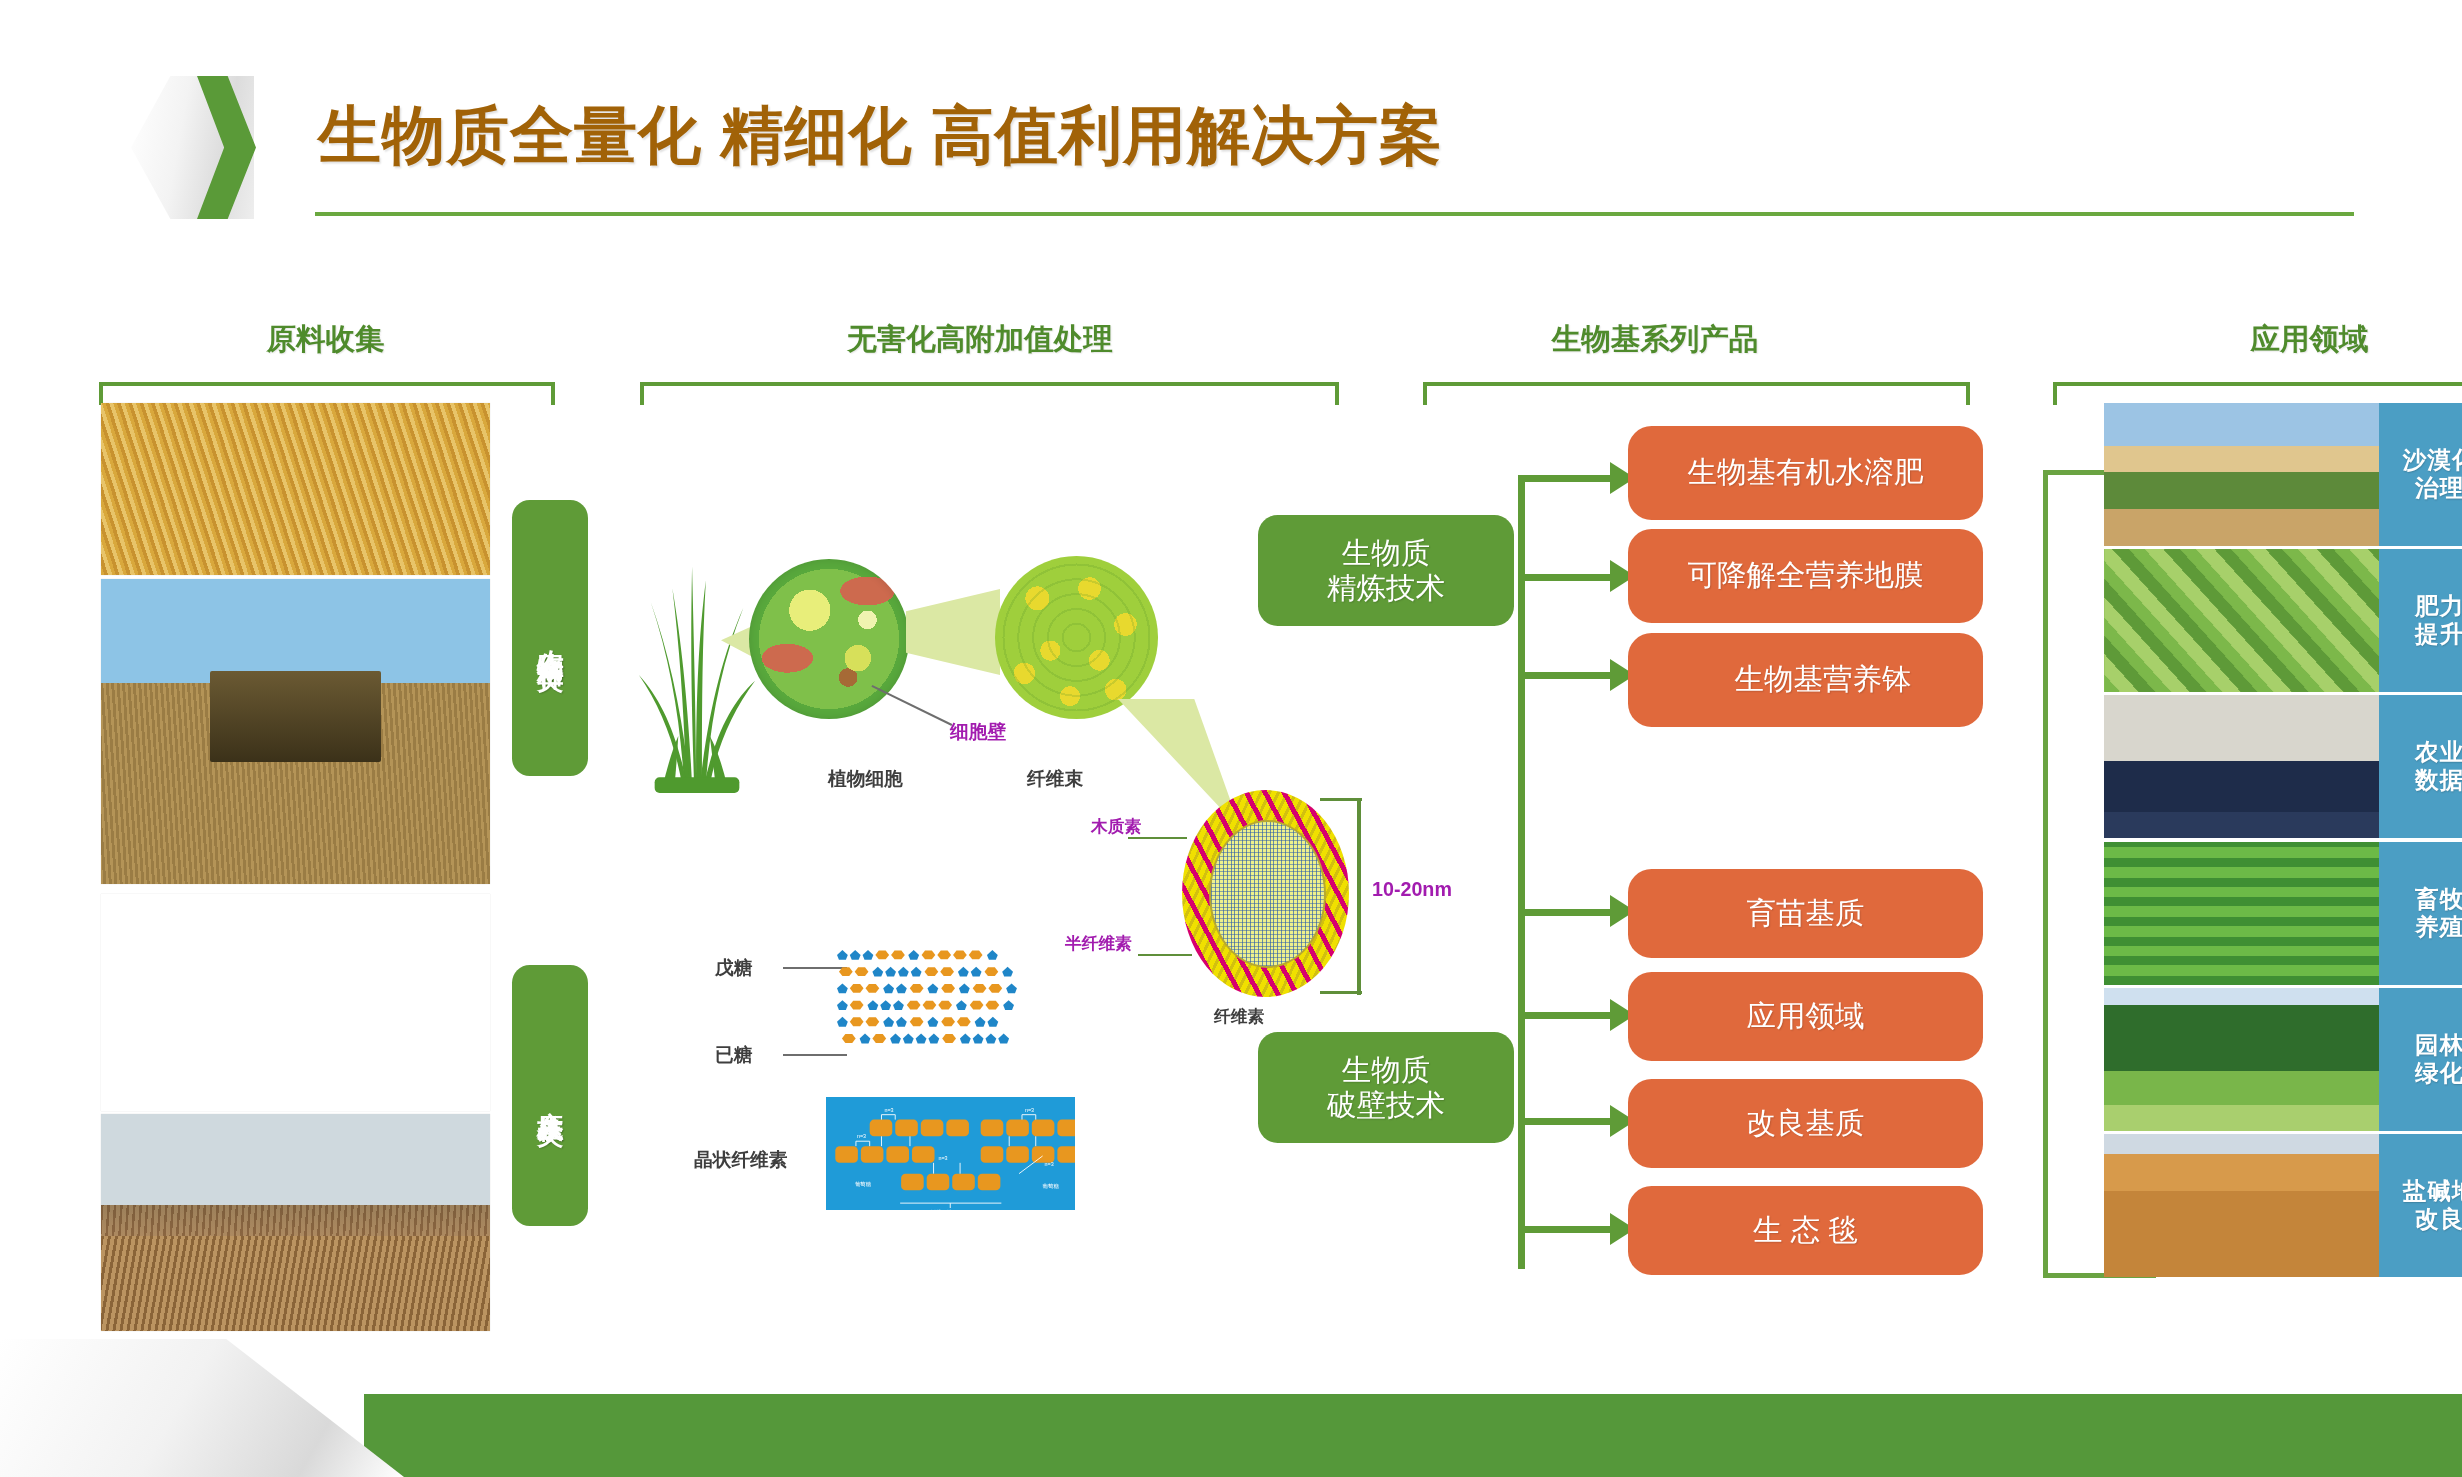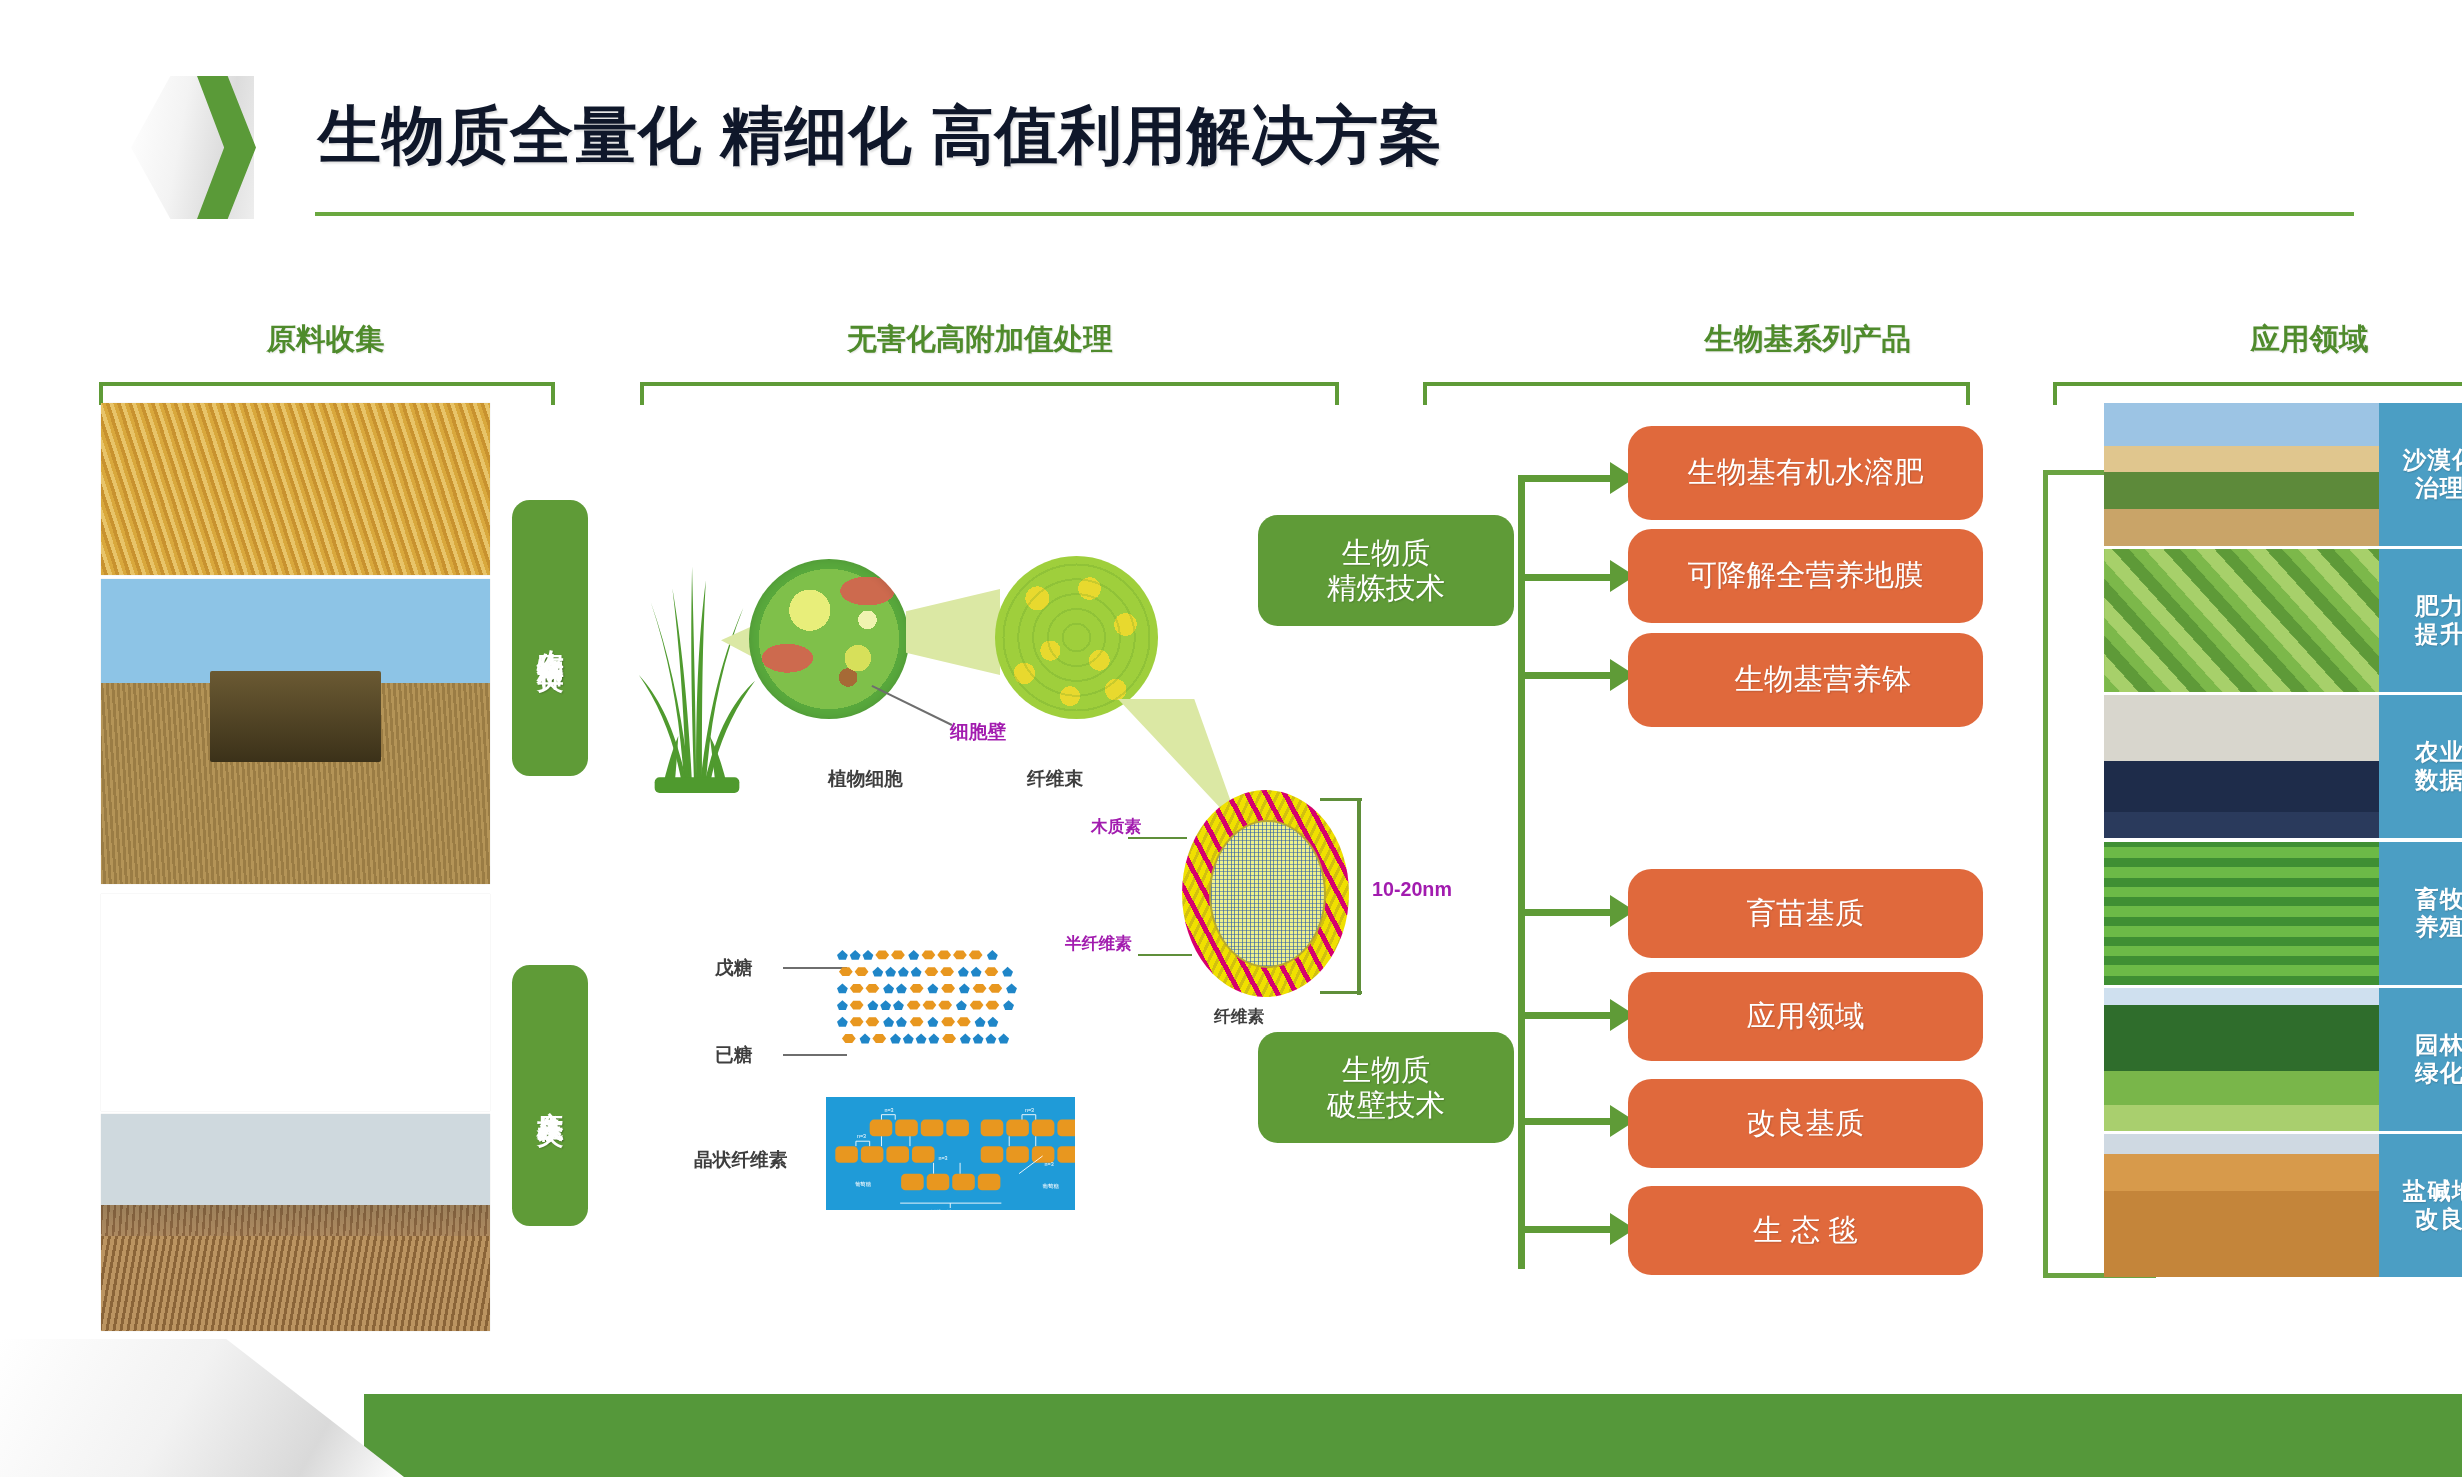--- a/index.html
+++ b/index.html
@@ -15,21 +15,21 @@
     clip-path:polygon(32% 0%,100% 0%,100% 100%,32% 100%,0% 50%);
     box-shadow:1px 1.5px 4.4px rgba(0,0,0,.16);
   }
   .hex-badge .arrow {
     position:absolute; left:66px; top:0; width:59px; height:143px;
     background:#5a9a38;
     clip-path:polygon(0% 0%,52% 0%,100% 50%,52% 100%,0% 100%,46% 50%);
   }
   .page-title {
     position:absolute; left:318px; top:93px;
-    font-size:63px; font-weight:700; color:#0f172a; letter-spacing:1px;
+    font-size:63px; font-weight:700; color:#a16207; letter-spacing:1px;
     white-space:nowrap; text-shadow:1.5px 1.5px 2px rgba(0,0,0,.12);
   }
   .title-rule {
     position:absolute; left:315px; top:212px; width:2039px; height:3.9px;
     background:#6aa83f;
   }
 
   
   .sec-title {
     position:absolute; font-size:29.5px; color:#4f8b2c; font-weight:600;
@@ -198,21 +198,21 @@
   </div>
   <div class="page-title">生物质全量化 精细化 高值利用解决方案</div>
   <div class="title-rule"></div>
 
   <div class="sec-title" style="left:148px;top:320px;width:355px;">原料收集</div>
   <div class="sec-bracket" style="left:99px;top:382px;width:456px;"></div>
 
   <div class="sec-title" style="left:640px;top:320px;width:680px;">无害化高附加值处理</div>
   <div class="sec-bracket" style="left:640px;top:382px;width:699px;"></div>
 
-  <div class="sec-title" style="left:1399px;top:320px;width:512px;text-align:right;">生物基系列产品</div>
+  <div class="sec-title" style="left:1399px;top:320px;width:512px;">生物基系列产品</div>
   <div class="sec-bracket" style="left:1423px;top:382px;width:547px;"></div>
 
   <div class="sec-title" style="left:2088px;top:320px;width:443px;">应用领域</div>
   <div class="sec-bracket" style="left:2053px;top:382px;width:463px;"></div>
 
   <div class="photo ph-straw1" style="left:101px;top:403px;width:389px;height:172px;"></div>
   <div class="photo ph-straw2" style="left:101px;top:579px;width:389px;height:305px;"></div>
   <div class="photo ph-branch1" style="left:101px;top:894px;width:389px;height:217px;"></div>
   <div class="photo ph-branch2" style="left:101px;top:1114px;width:389px;height:217px;"></div>
 

